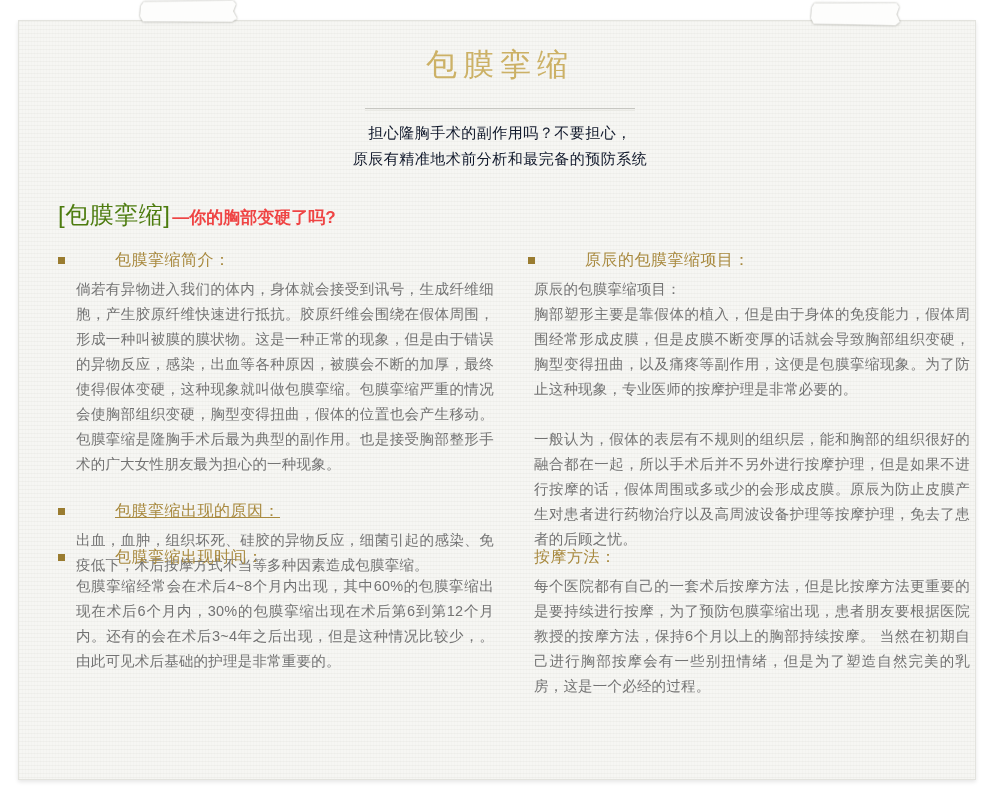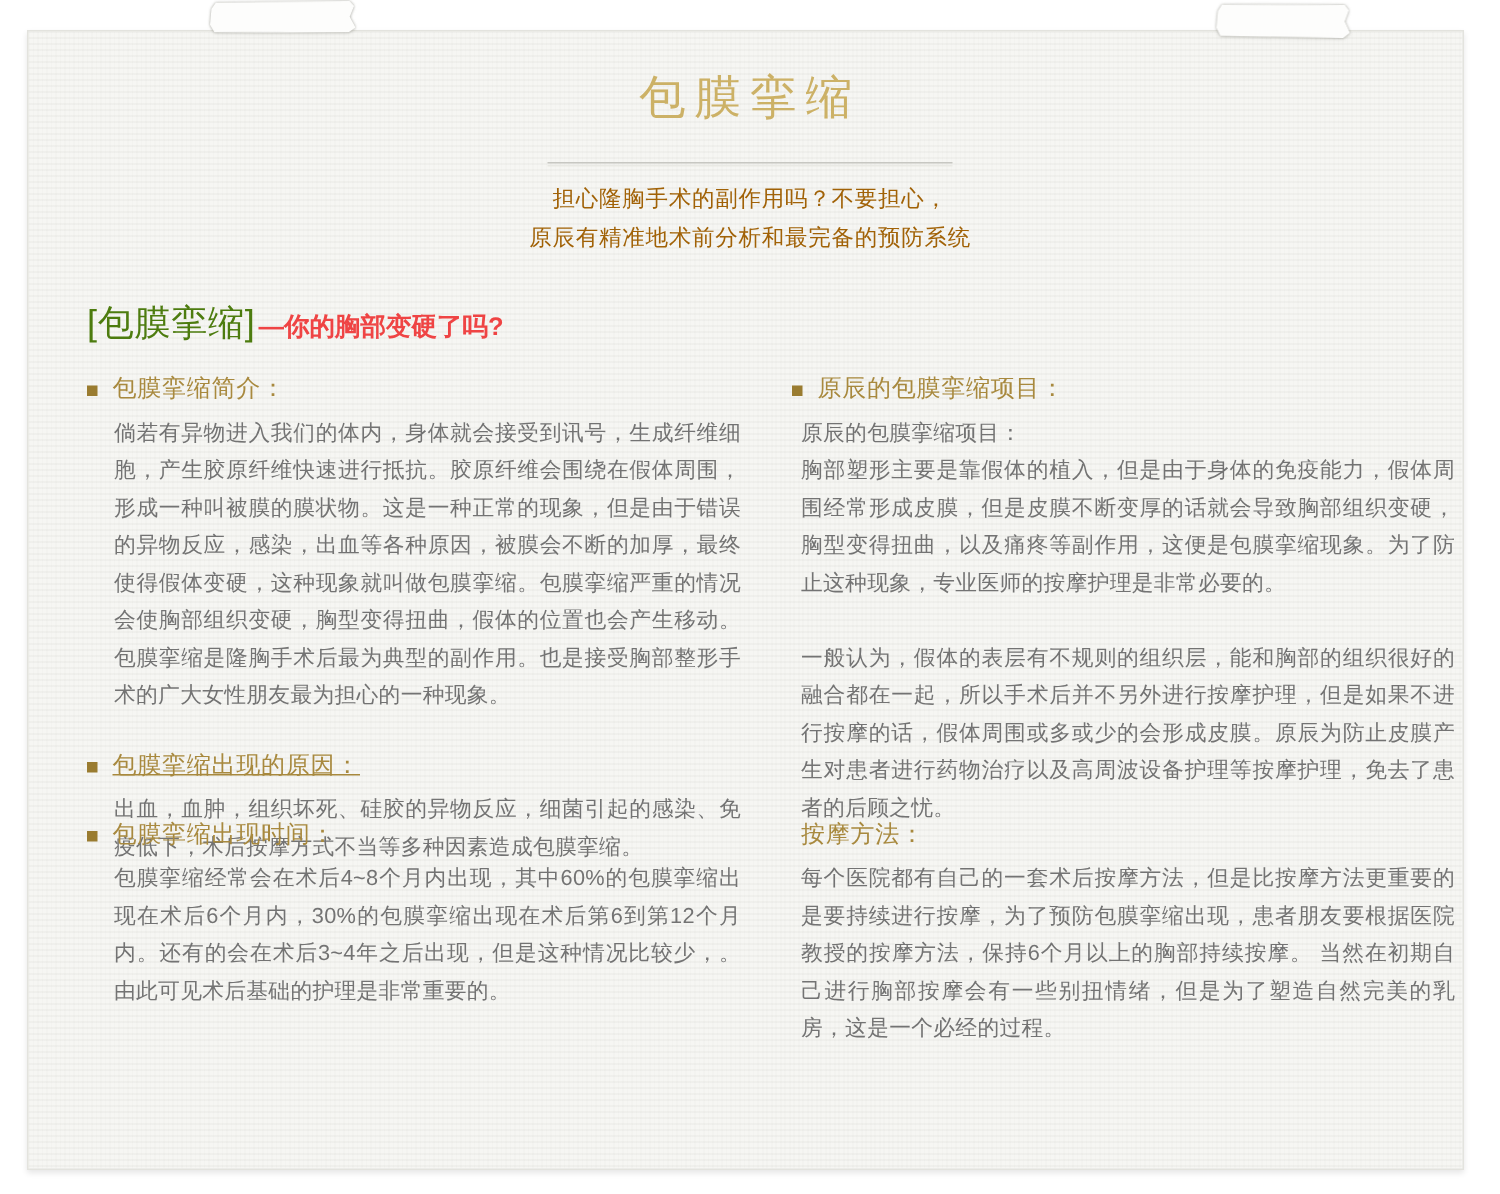--- a/index.html
+++ b/index.html
@@ -37,40 +37,40 @@
     margin:0; text-align:center;
     font-size:31px; font-weight:400; letter-spacing:6px;
     color:#ccb166;
   }
   .title-divider {
     position:absolute; top:108px; left:365px; width:270px; height:3px;
     border-top:1px solid #c7c7c2; border-bottom:1px solid #e9e9e4;
   }
   .subtitle {
     position:absolute; top:120px; left:0; width:100%;
-    text-align:center; font-size:15px; line-height:26px; color:#a16207;
+    text-align:center; font-size:15px; line-height:26px; color:#0f172a;
     letter-spacing:0.5px;
   }
 
   
   .section-title { position:absolute; left:58px; top:199px; white-space:nowrap; }
   .section-title .bracket { font-size:24px; font-weight:500; color:#4d7c0f; letter-spacing:0.5px; }
   .section-title .suffix  { font-size:17px; font-weight:700; color:#ef4444; margin-left:2px; }
 
   
   .block { position:absolute; width:436px; }
   .block-left-top     { left:58px;  top:250px; }
   .block-left-bottom  { left:58px;  top:547px; }
   .block-right-top    { left:528px; top:250px; width:442px; }
   .block-right-bottom { left:528px; top:547px; width:442px; }
 
   .sec-head {
     display:flex; align-items:center;
     font-size:16px; color:#a8893e; letter-spacing:0.5px;
-    margin:0 0 7px 0; line-height:20px;
+    margin:0 0 7px 0; line-height:20px;gap:40px;
   }
   .sec-head .sq { width:7px; height:7px; background:#9a7c30; flex:none; margin-right:10px; }
   .sec-head.no-bullet { margin-left:6px;align-items:center; }
   .sec-head.gap-top { margin-top:24px;text-decoration:underline; }
 
   .body-text {
     font-size:14.5px; line-height:25px; color:#737373;
     letter-spacing:0.2px; text-align:justify;
     margin:0 0 4px 18px;
   }

